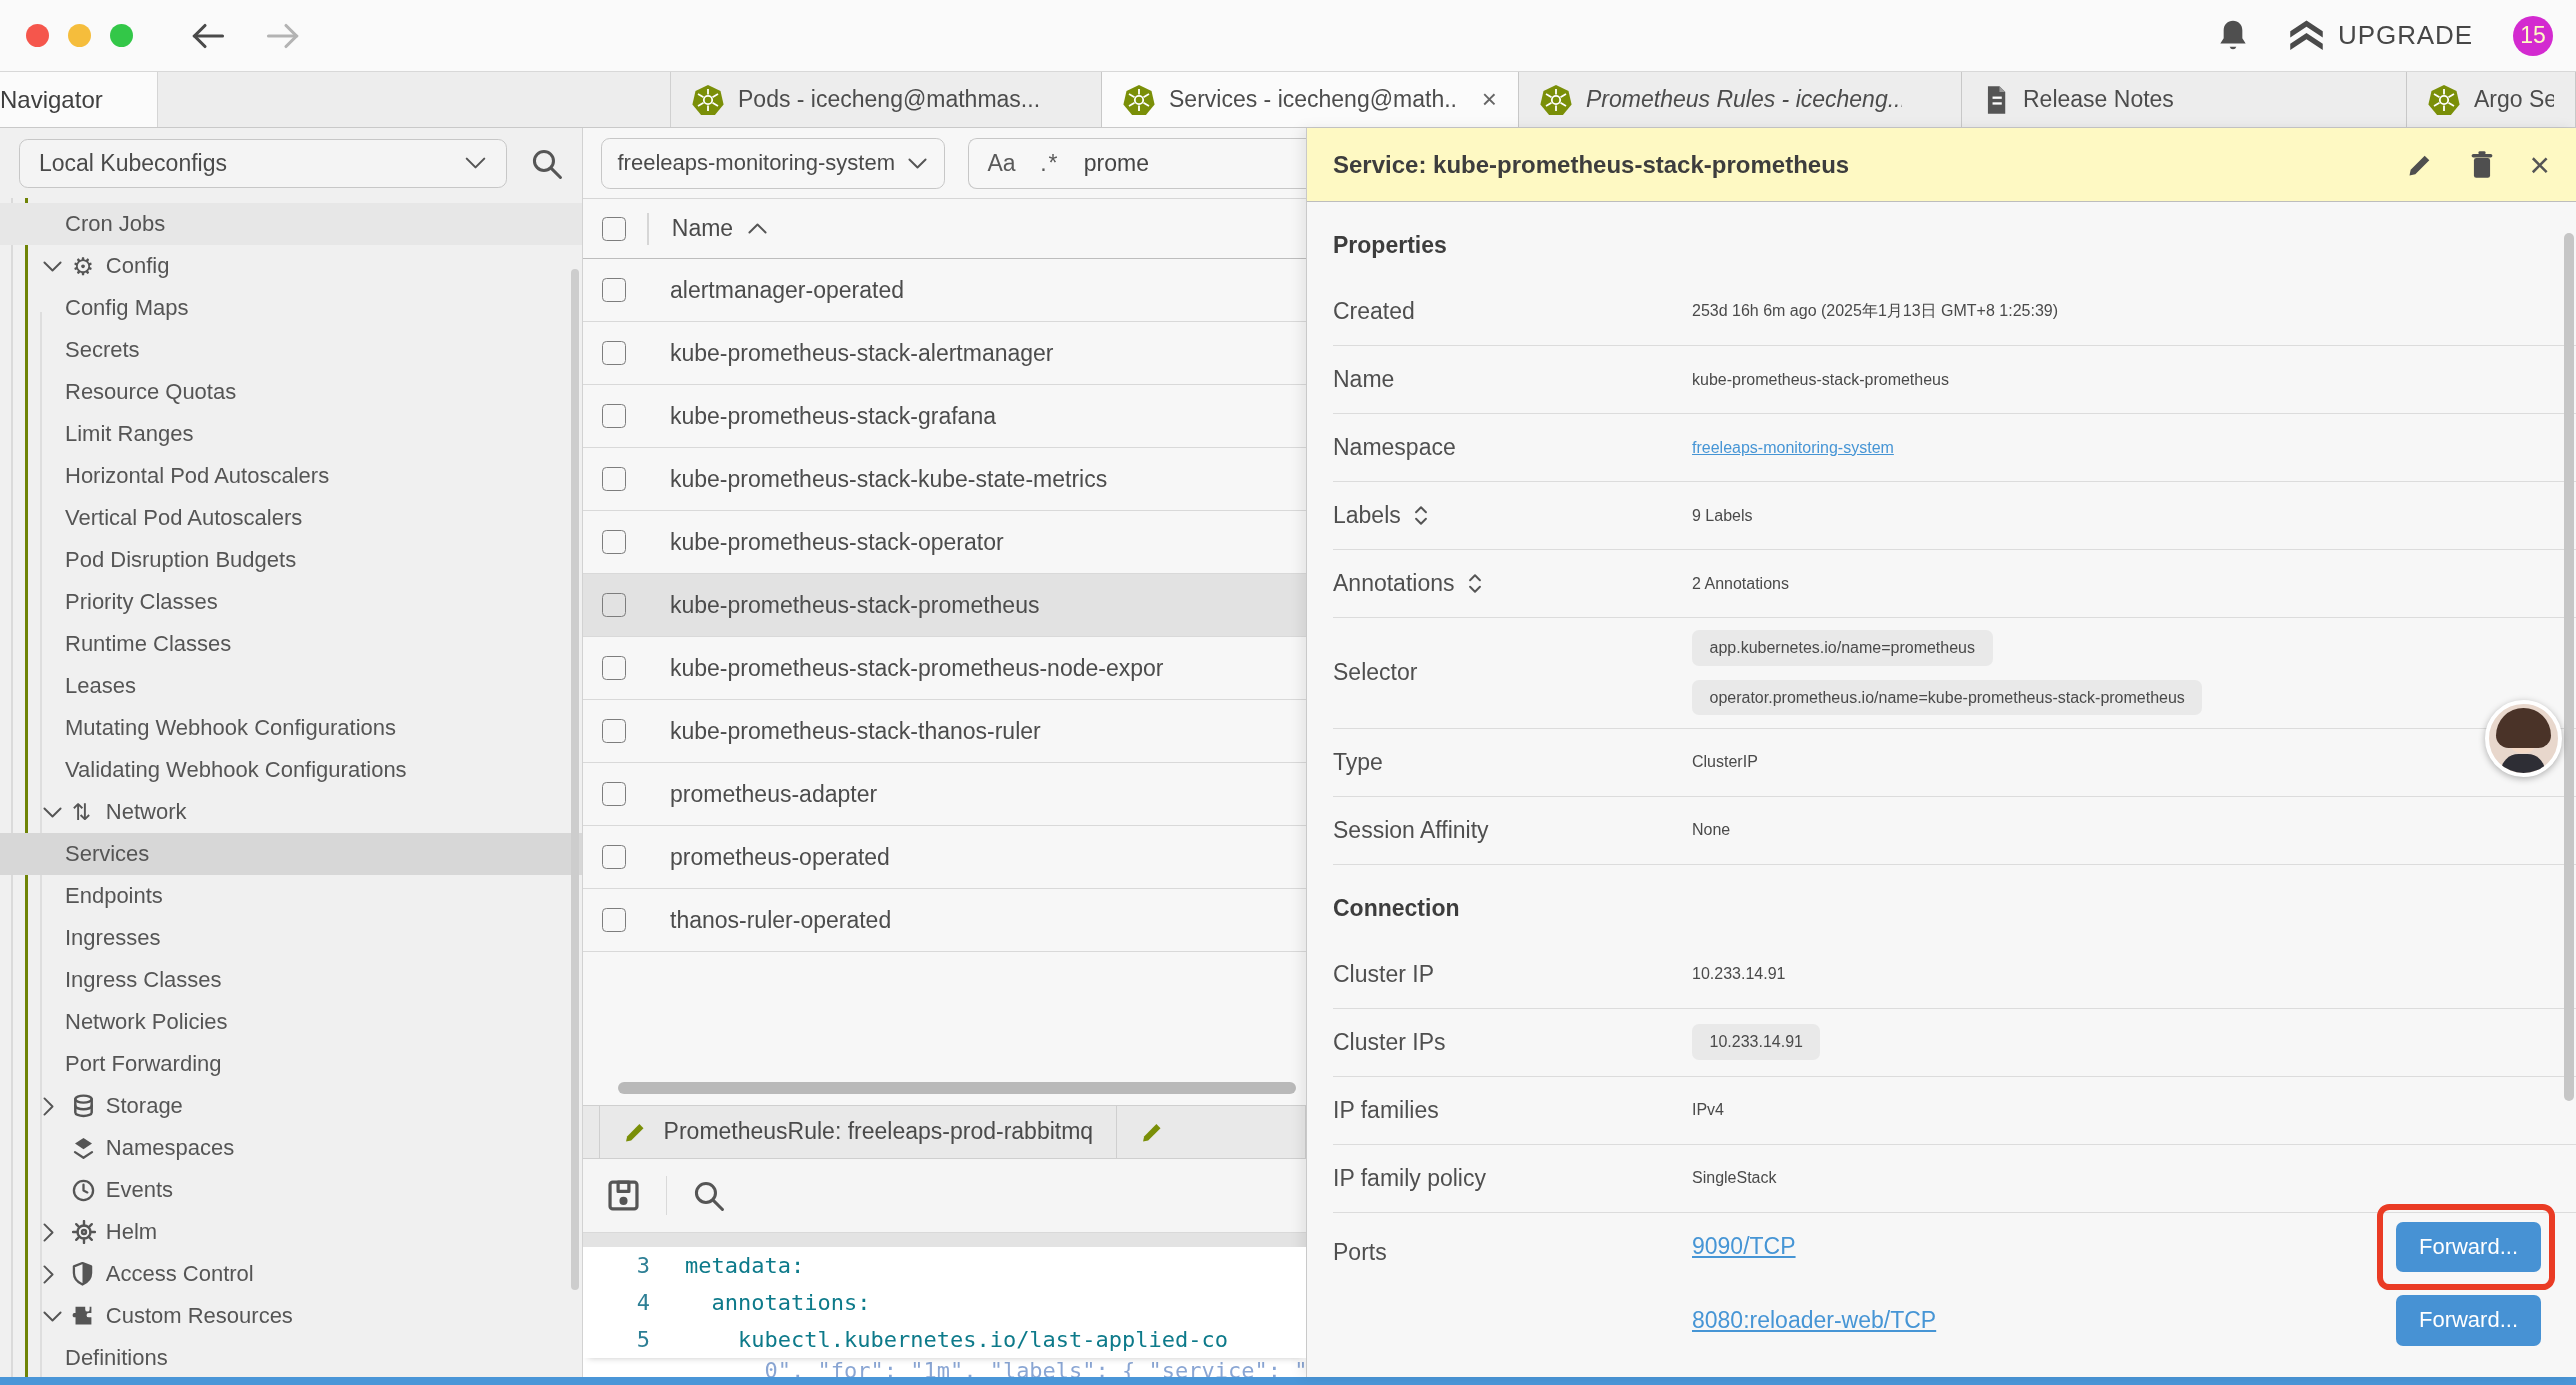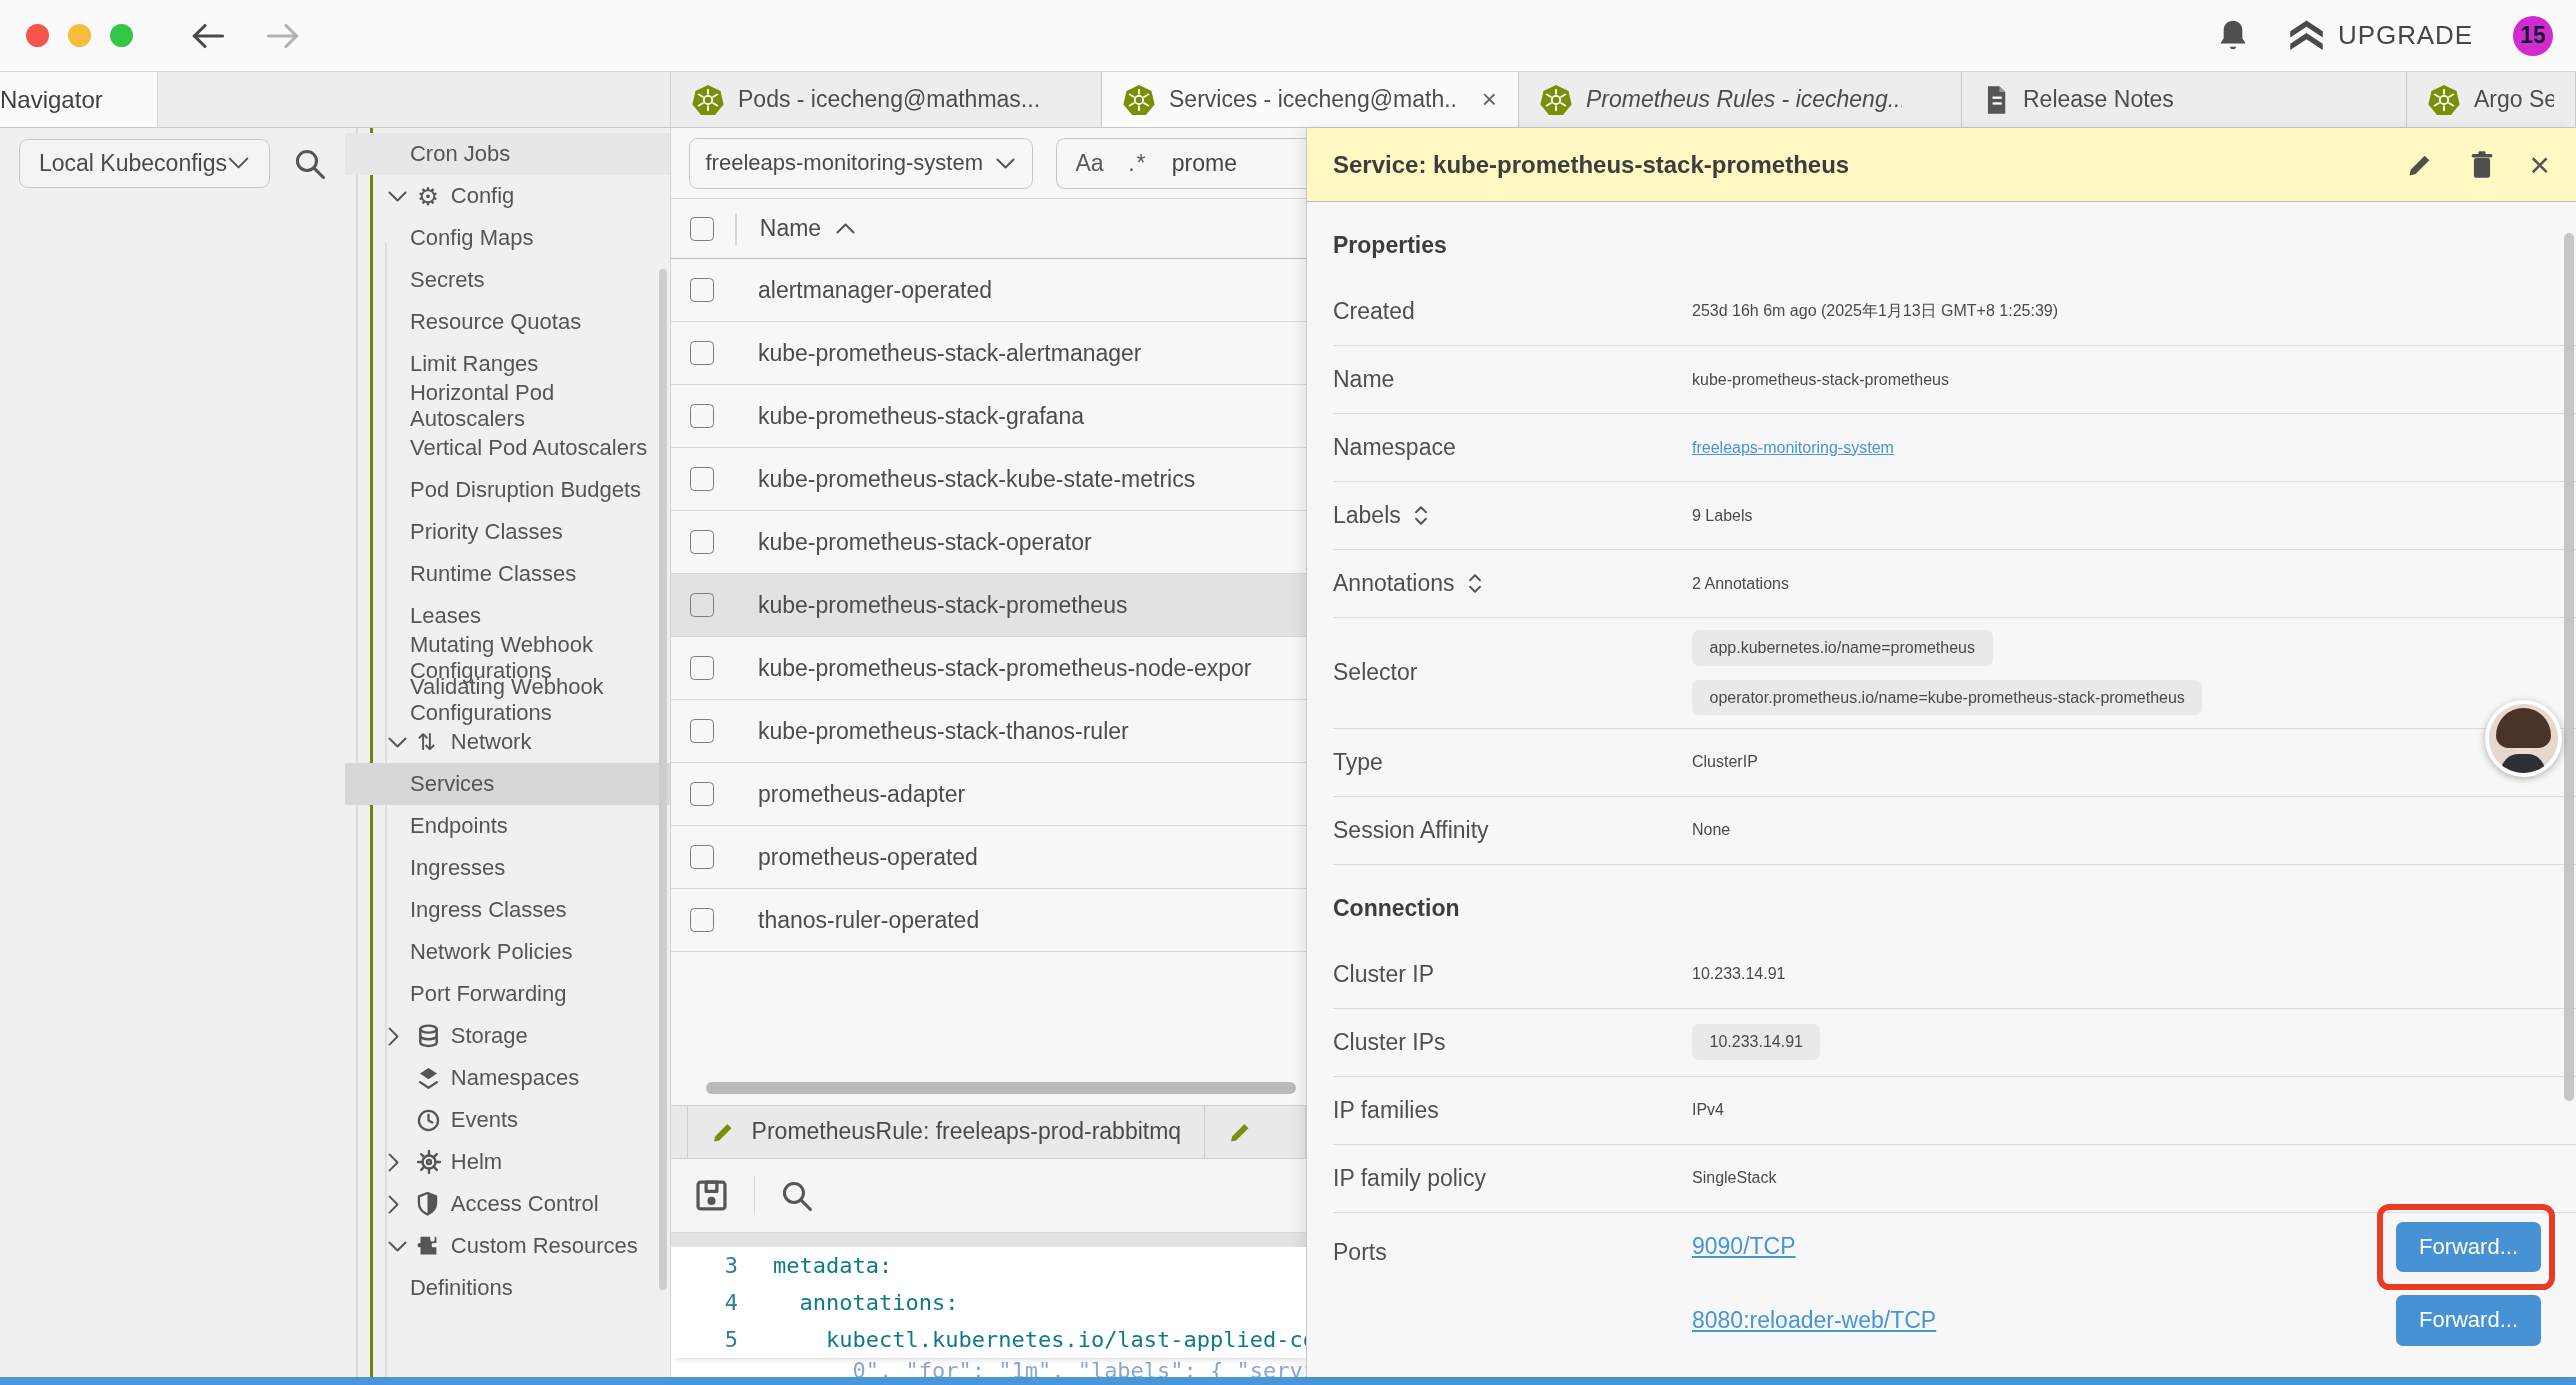--- a/index.html
+++ b/index.html
@@ -11,43 +11,43 @@
   
   .titlebar { height:72px; background:#fafafa; border-bottom:0.9px solid #d8d8d8;
               display:flex; align-items:center; flex:0 0 auto;text-align:center; }
   .traffic { display:flex; gap:19px; margin-left:26px; }
   .light { width:23px; height:23px; border-radius:50%; display:inline-block; }
   .light.red{ background:#f5564c; } .light.yellow{ background:#f5bd3c; } .light.green{ background:#33c748; }
   .nav-arrows { display:flex; gap:39px; margin-left:58px; }
   .nav-arrow svg { display:block; }
   .tb-right { margin-left:auto; display:flex; align-items:center; gap:40px; margin-right:23px; }
   .upgrade { display:flex; align-items:center; gap:14px; font-size:26px; color:#474747; letter-spacing:0.9px; }
-  .badge { width:40px; height:40px; border-radius:50%; background:#d32ad0; color:#0f172a;
-           display:flex; align-items:center; justify-content:center; font-size:23px; font-weight:bold; }
+  .badge { width:40px; height:40px; border-radius:50%; background:#d32ad0; color:#fef9c3;
+           display:flex; align-items:center; justify-content:center; font-size:23px; font-weight:normal; }
 
   
   .tabstrip { height:56px; background:#e2e2e2; display:flex; align-items:stretch; flex:0 0 auto;
               border-bottom:0.9px solid #c9c9c9; }
   .navigator-tab { width:158px; background:#fbfbfb; border-right:0.9px solid #d5d5d5;
                    display:flex; align-items:center; font-size:24px; color:#3f3f3f; }
   .tab-spacer { width:513px; background:#ededed; border-right:0.9px solid #d0d0d0; }
   .tab { display:flex; align-items:center; gap:14px; padding:0 21px; border-right:0.9px solid #c8c8c8;
          background:#ededed; font-size:23px; color:#4c4c4c; min-width:0; }
   .tab.active { background:#fbfbfb; }
   .tab.italic .tab-label { font-style:italic; }
   .tab-label { white-space:nowrap; overflow:hidden; max-width:316px; }
   .tab-close { margin-left:8.8px; font-size:26px; color:#666; }
   .k8s-ico, .doc-ico { flex:0 0 auto; }
 
   
   .content { flex:1; display:flex; min-height:0; position:relative; }
 
   
-  .sidebar { width:671px; background:#f0f0f0; border-right:0.9px solid #d2d2d2; position:relative;
-             display:flex; flex-direction:row; }
+  .sidebar { width:583px; background:#f0f0f0; border-right:0.9px solid #d2d2d2; position:relative;
+             display:flex; flex-direction:column; }
   .kube-row { height:70px; display:flex; align-items:center; padding:0 19px; gap:23px; flex:0 0 auto; }
   .kube-select { flex:1; height:49px; border:1.8px solid #c7c7c7; border-radius:8.8px; display:flex;
                  align-items:center; padding:0 19px; font-size:23px; color:#4a4a4a; background:#f4f4f4; }
   .kube-select .chev { margin-left:auto; }
   .tree { position:relative; flex:1; overflow:hidden; padding-top:5.3px; }
   .guide-green { position:absolute; left:25.4px; top:0; bottom:0; width:2.6px; background:#6f8406; }
   .guide-gray  { position:absolute; left:11.4px; top:0; bottom:0; width:1.8px; background:#dadada; }
   .guide-gray2 { position:absolute; left:40px; top:114px; bottom:0; width:1.8px; background:#dedede; }
   .titem { height:42px; display:flex; align-items:center; font-size:22px; color:#555; position:relative; }
   .titem.leaf { padding-left:65px; }

